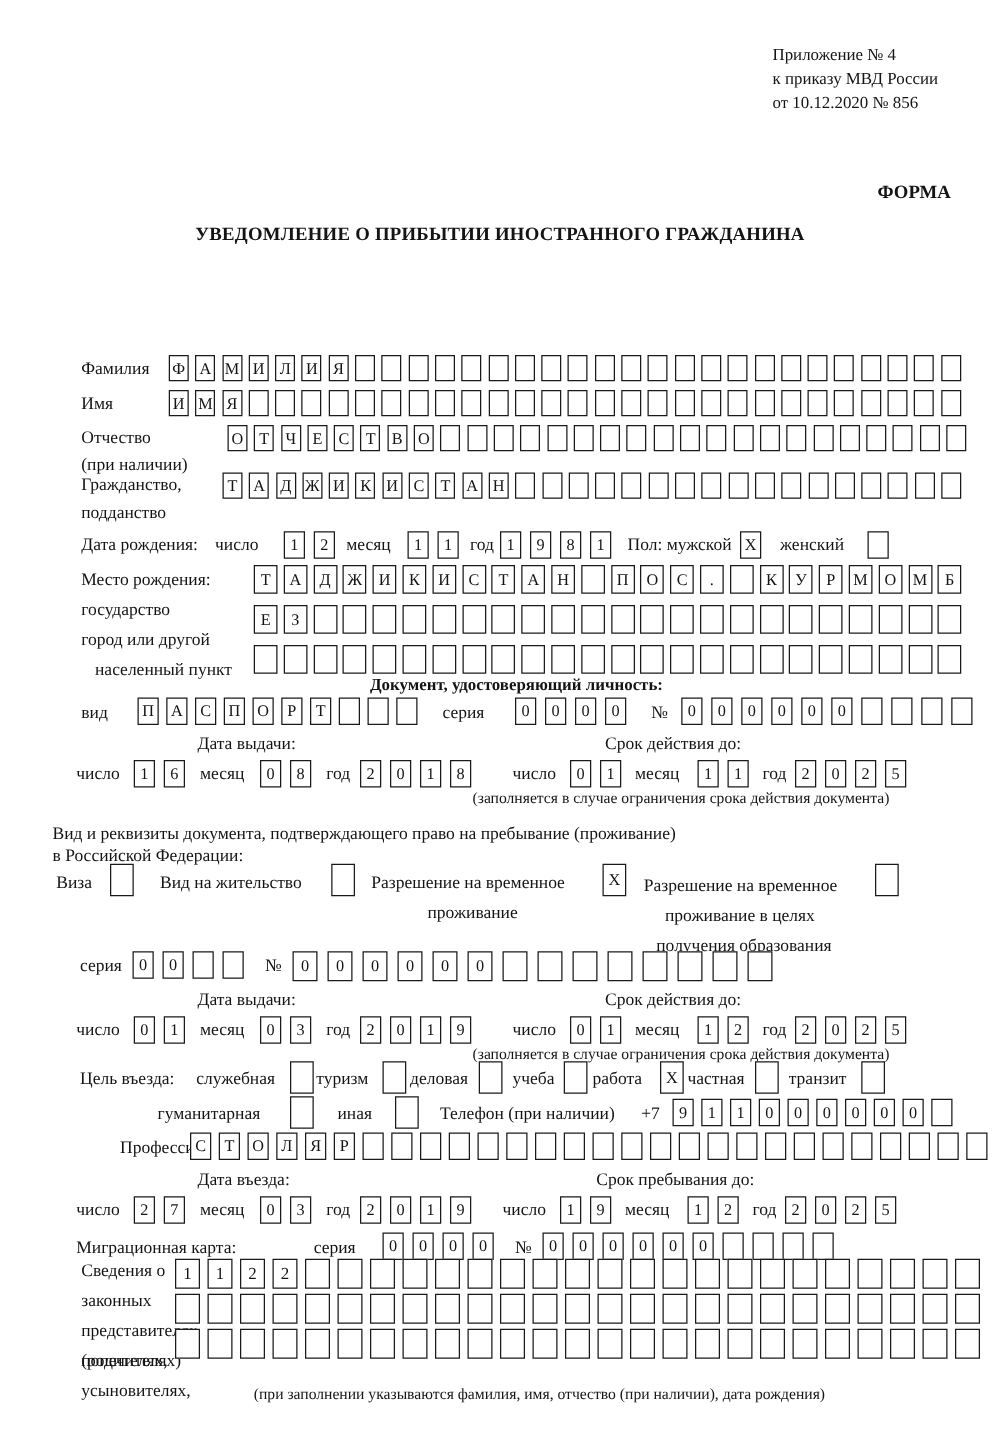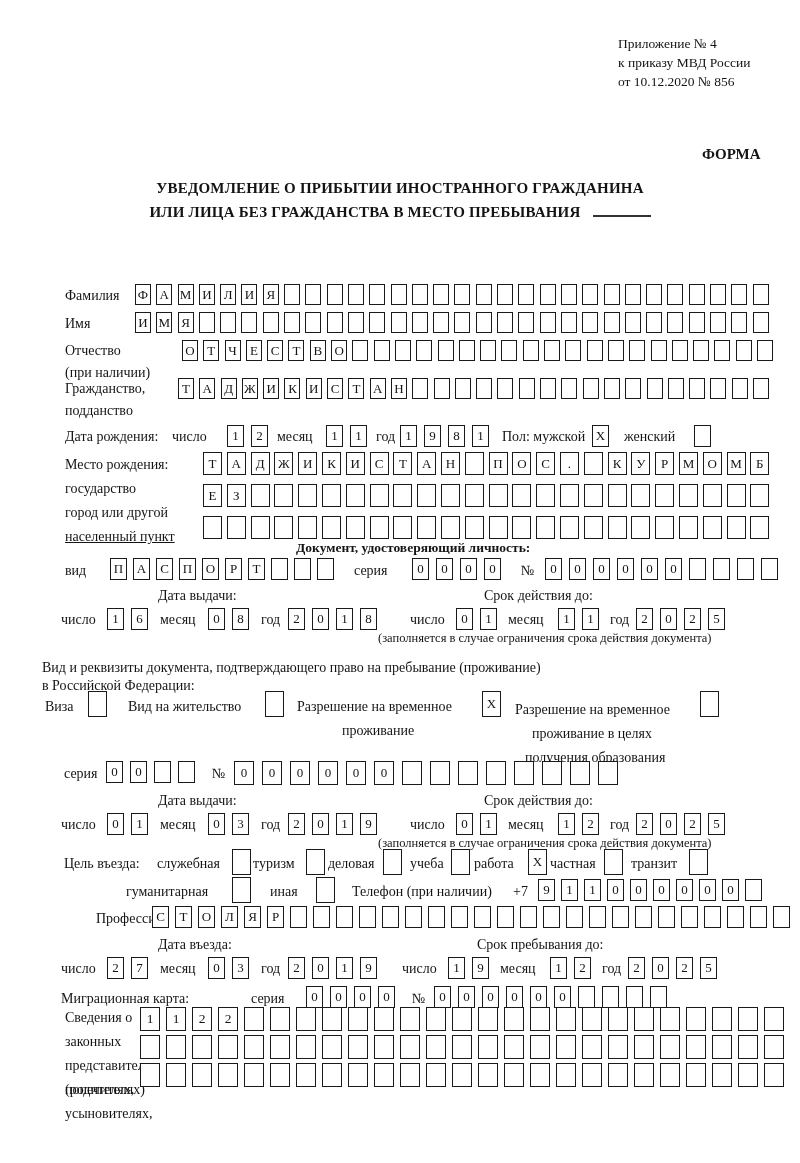--- a/index.html
+++ b/index.html
@@ -30,23 +30,20 @@
 <div class="page">
 
   <div class="a block" style="left:618px;top:34px;">
     <div>Приложение № 4</div>
     <div>к приказу МВД России</div>
     <div>от 10.12.2020 № 856</div>
   </div>
   <div class="a b" style="left:702px;top:146px;font-size:15px;">ФОРМА</div>
 
   <div class="a ctr b" style="top:180px;font-size:15px;letter-spacing:.2px;">УВЕДОМЛЕНИЕ О ПРИБЫТИИ ИНОСТРАННОГО ГРАЖДАНИНА</div>
-  <div class="a ctr b" style="top:202px;font-size:15px;letter-spacing:.2px;">
-    <span>ИЛИ ЛИЦА БЕЗ ГРАЖДАНСТВА В МЕСТО ПРЕБЫВАНИЯ</span><span class="ul"></span>
-  </div>
 
   <div class="a lb" style="left:65px;top:288px;">Фамилия</div>
   <div class="a cells g21" style="left:135px;top:284px;">
       <span class="cell">Ф</span>
       <span class="cell">А</span>
       <span class="cell">М</span>
       <span class="cell">И</span>
       <span class="cell">Л</span>
       <span class="cell">И</span>
       <span class="cell">Я</span>
@@ -198,21 +195,21 @@
       <span class="cell">X</span>
     </div>
   <div class="a lb" style="left:624px;top:429px;">женский</div>
   <div class="a cells gd" style="left:694px;top:425px;">
       <span class="cell"></span>
     </div>
 
   <div class="a lb" style="left:65px;top:457px;">Место рождения:</div>
   <div class="a lb" style="left:65px;top:481px;">государство</div>
   <div class="a lb" style="left:65px;top:505px;">город или другой</div>
-  <div class="a lb" style="left:65px;top:529px;text-decoration:underline;">населенный пункт</div>
+  <div class="a lb" style="left:76px;top:529px;">населенный пункт</div>
   <div class="a cells g24" style="left:203px;top:452px;">
       <span class="cell">Т</span>
       <span class="cell">А</span>
       <span class="cell">Д</span>
       <span class="cell">Ж</span>
       <span class="cell">И</span>
       <span class="cell">К</span>
       <span class="cell">И</span>
       <span class="cell">С</span>
       <span class="cell">Т</span>
@@ -668,14 +665,15 @@
       <span class="cell"></span>
       <span class="cell"></span>
       <span class="cell"></span>
       <span class="cell"></span>
       <span class="cell"></span>
       <span class="cell"></span>
       <span class="cell"></span>
       <span class="cell"></span>
       <span class="cell"></span>
     </div>
+  <div class="a sm" style="left:203px;top:1108px;">(при заполнении указываются фамилия, имя, отчество (при наличии), дата рождения)</div>
 
 </div>
 
 </body></html>

